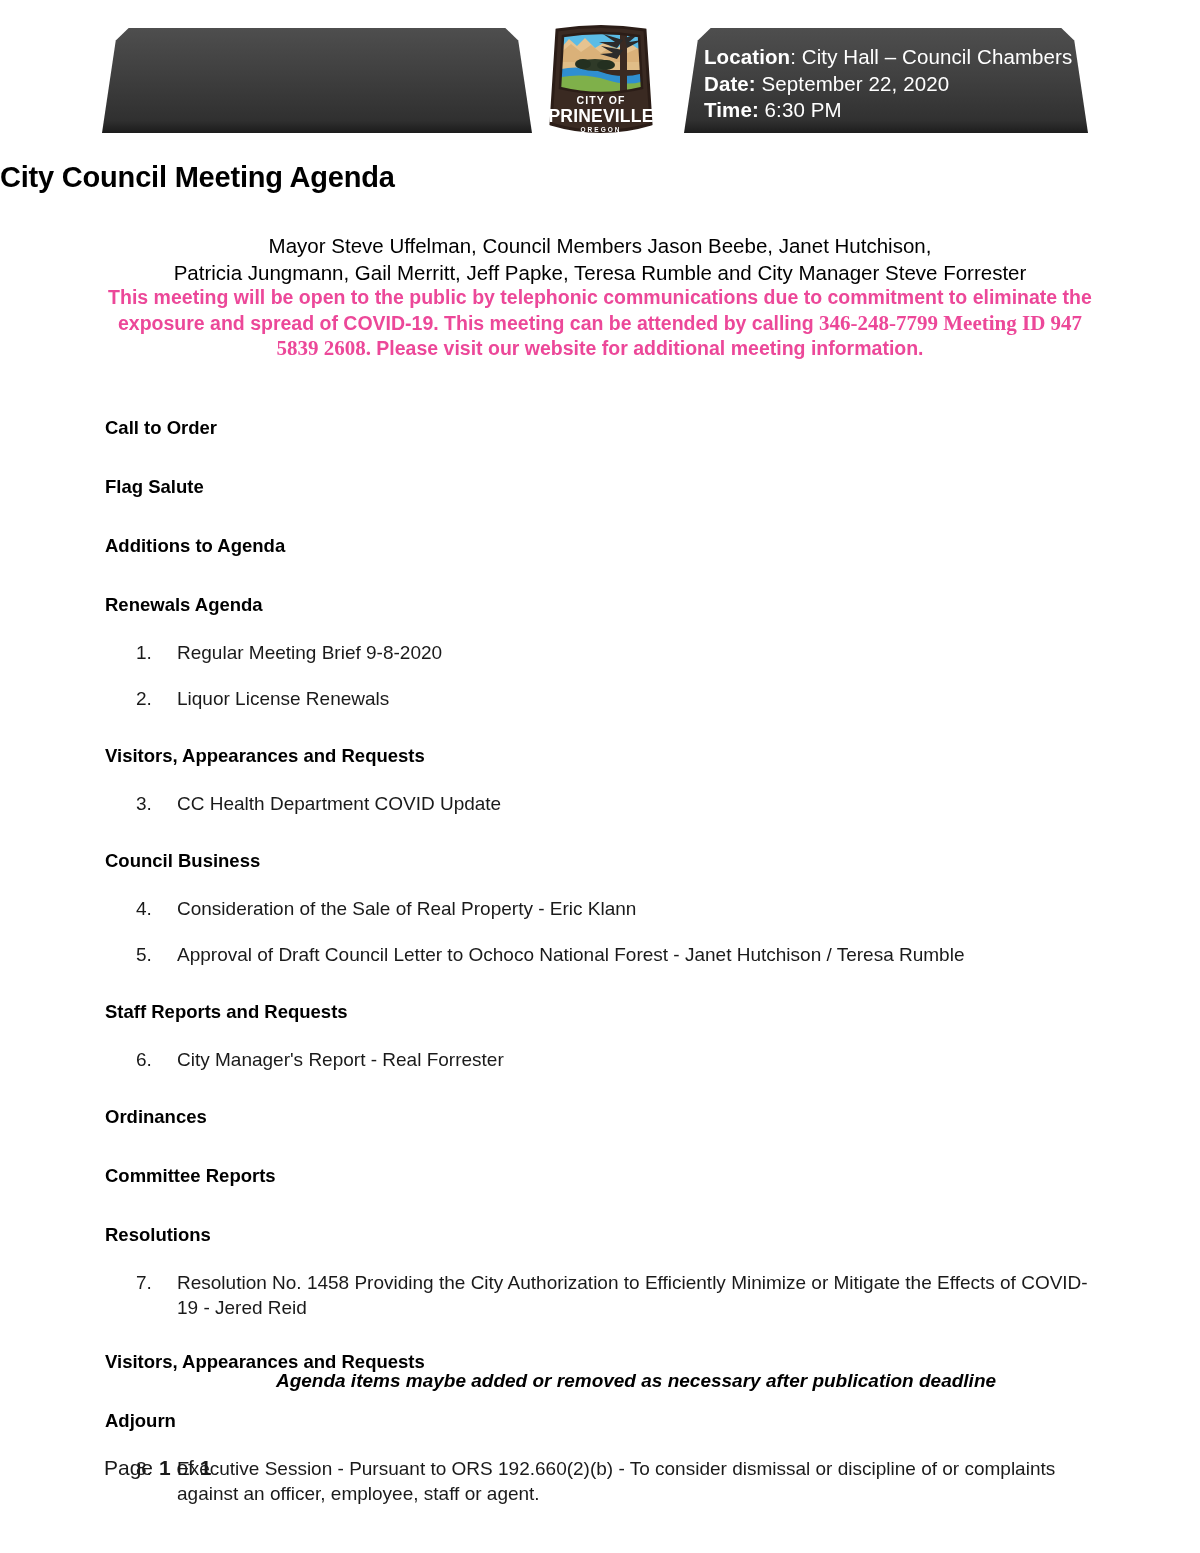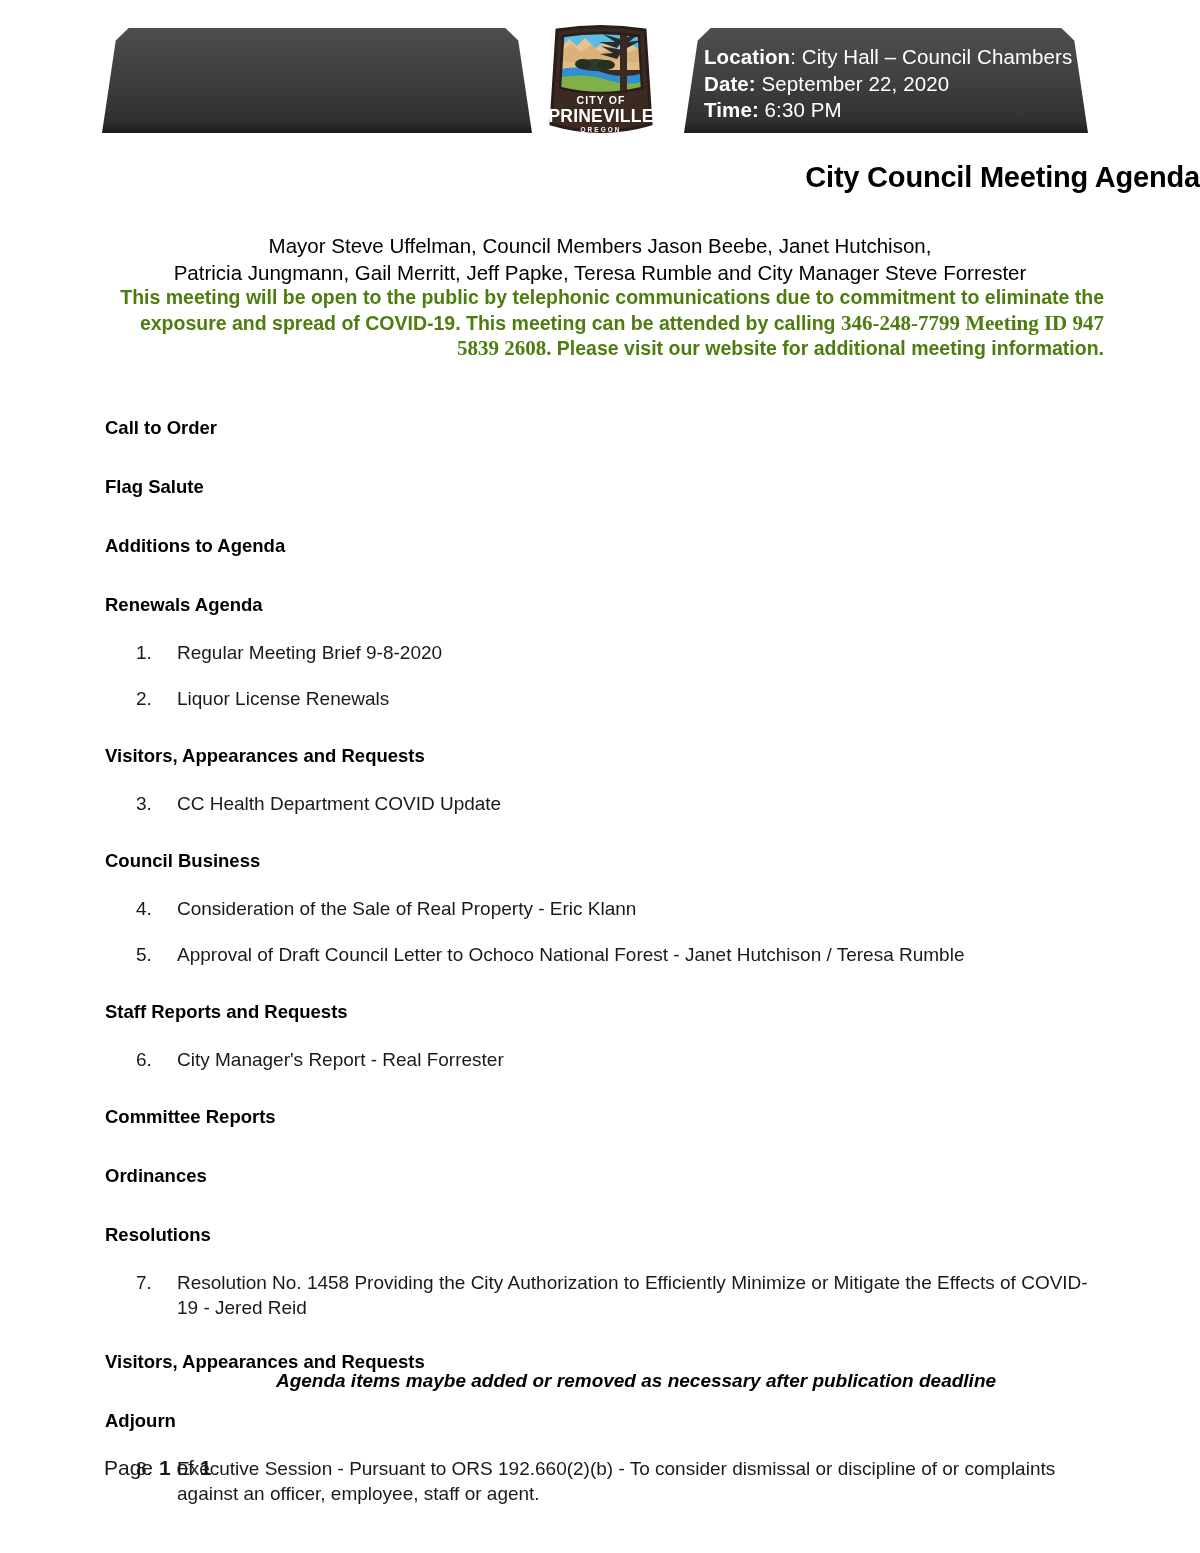--- a/index.html
+++ b/index.html
@@ -67,21 +67,21 @@
     letter-spacing: 0.1px;
   }
   .banner-right-inner .lbl { font-weight: bold; }
 
   
   .doc-title {
     position: absolute;
     left: 0;
     top: 161px;
     width: 1200px;
-    text-align: right;
+    text-align: left;
     font-size: 29px;
     font-weight: bold;
     letter-spacing: -0.2px;
   }
 
   
   .attendees {
     position: absolute;
     left: 100px;
     top: 232px;
@@ -90,22 +90,22 @@
     font-size: 20.5px;
     line-height: 27px;
   }
 
   
   .notice {
     position: absolute;
     left: 96px;
     top: 285px;
     width: 1008px;
-    text-align: right;
-    color: #4d7c0f;
+    text-align: center;
+    color: #ec4899;
     font-weight: bold;
     font-size: 19.5px;
     line-height: 25.5px;
   }
   .notice .serif-run {
     font-family: "Liberation Serif", serif;
     font-weight: bold;
     font-size: 21px;
   }
 
@@ -240,22 +240,22 @@
     <div class="head-row">Renewals Agenda</div>
     <div class="item-row"><span class="num">1.</span><span>Regular Meeting Brief 9-8-2020</span></div>
     <div class="item-row"><span class="num">2.</span><span>Liquor License Renewals</span></div>
     <div class="head-row">Visitors, Appearances and Requests</div>
     <div class="item-row"><span class="num">3.</span><span>CC Health Department COVID Update</span></div>
     <div class="head-row">Council Business</div>
     <div class="item-row"><span class="num">4.</span><span>Consideration of the Sale of Real Property - Eric Klann</span></div>
     <div class="item-row"><span class="num">5.</span><span>Approval of Draft Council Letter to Ochoco National Forest - Janet Hutchison / Teresa Rumble</span></div>
     <div class="head-row">Staff Reports and Requests</div>
     <div class="item-row"><span class="num">6.</span><span>City Manager's Report - Real Forrester</span></div>
+    <div class="head-row">Ordinances</div>
     <div class="head-row">Committee Reports</div>
-    <div class="head-row">Ordinances</div>
     <div class="head-row">Resolutions</div>
     <div class="item-row two-line"><span class="num">7.</span><span>Resolution No. 1458  Providing the City Authorization to Efficiently Minimize or Mitigate the Effects of COVID-19 - Jered Reid</span></div>
     <div class="head-row">Visitors, Appearances and Requests</div>
     <div class="head-row">Adjourn</div>
     <div class="item-row two-line"><span class="num">8.</span><span>Executive Session - Pursuant to ORS 192.660(2)(b) - To consider dismissal or discipline of or complaints against an officer, employee, staff or agent.</span></div>
   </div>
 
 <div class="footer-note">Agenda items maybe added or removed as necessary after publication deadline</div>
 
 <div class="page-num"><span>Page </span><b>1</b><span> of </span><b>1</b></div>

